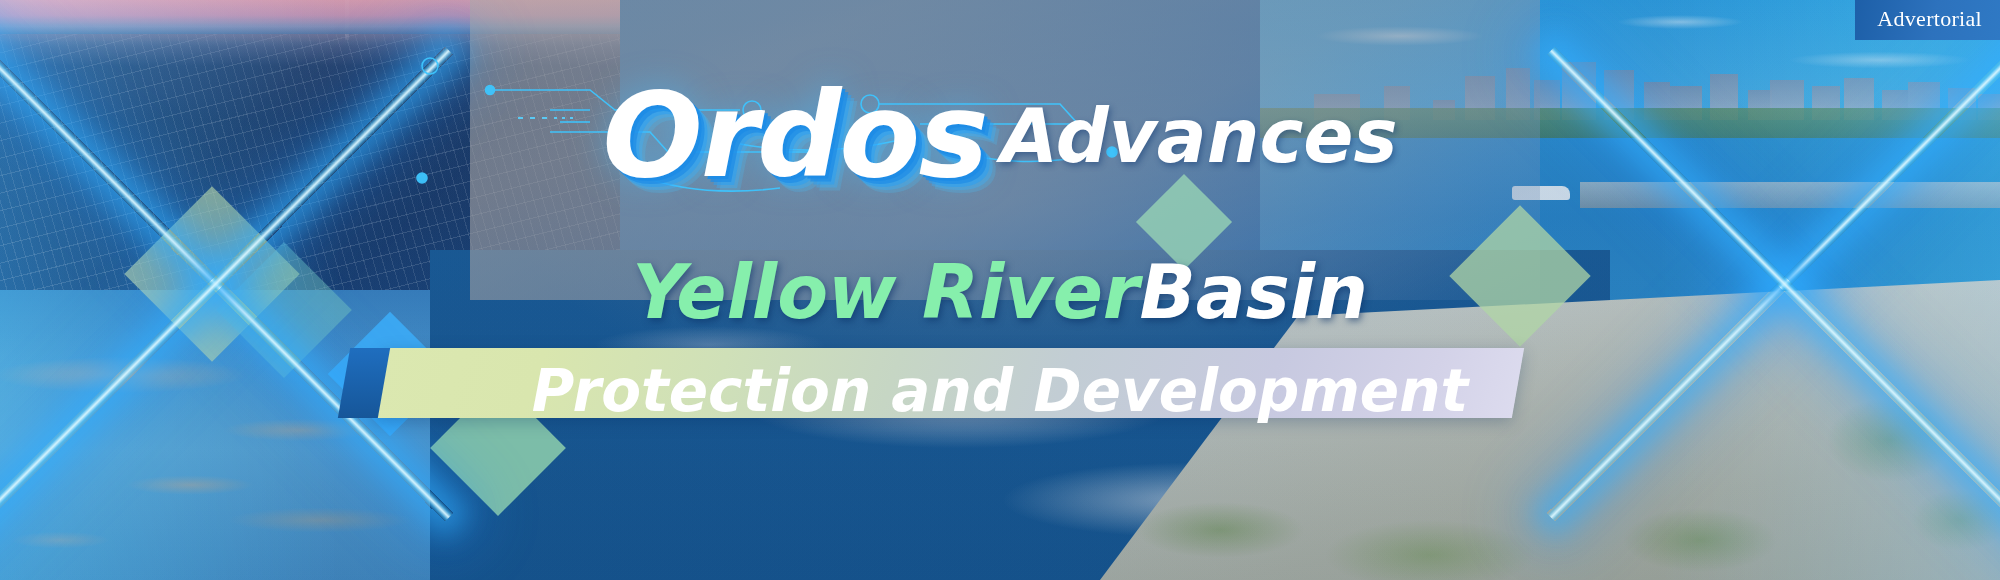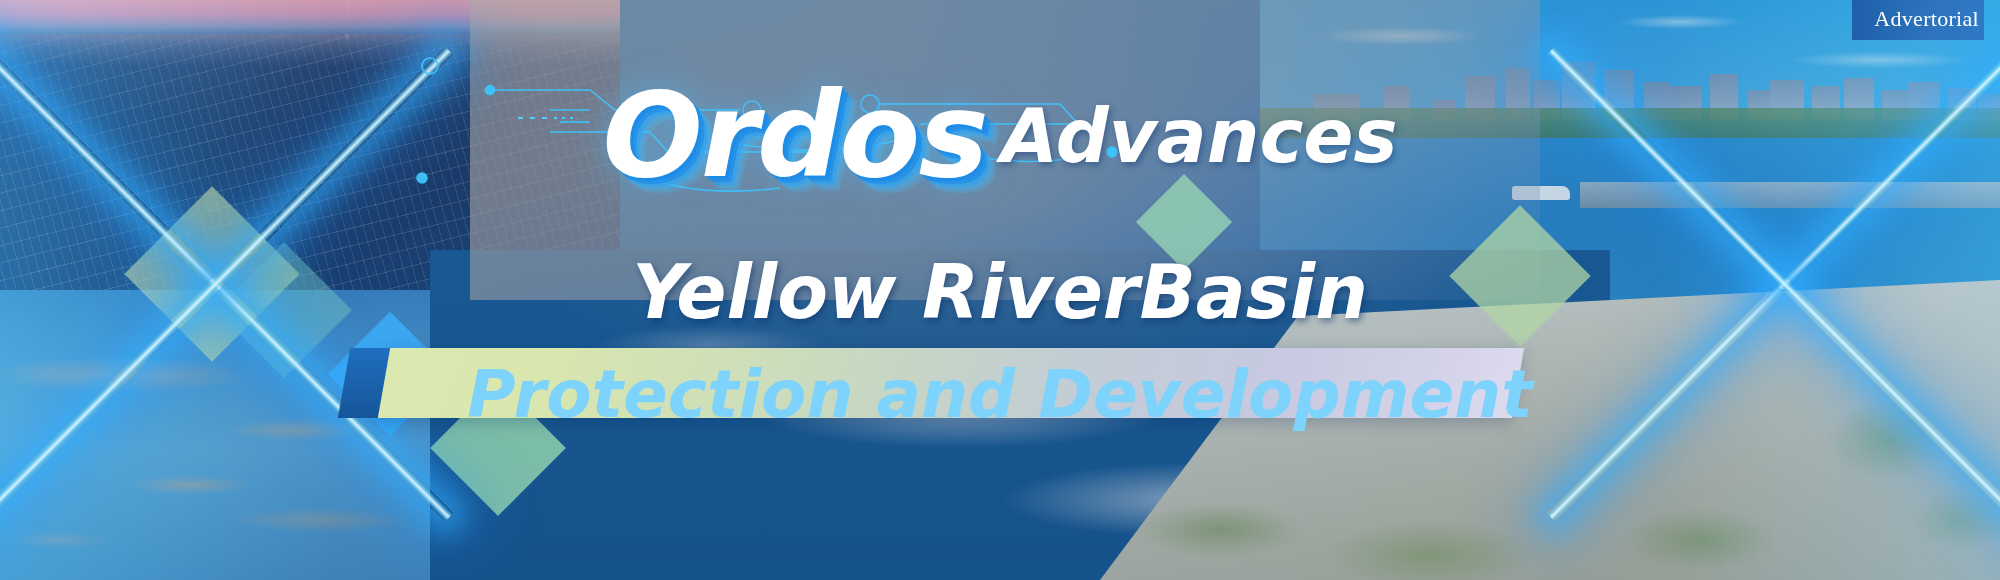--- a/index.html
+++ b/index.html
@@ -226,21 +226,21 @@
     position:absolute; left:0; top:255px; width:2000px;
     text-align:center;
     white-space:nowrap;
     line-height:1;
   }
   .word-yellowriver{
     font-family:"DejaVu Sans", sans-serif;
     font-size:74px;
     font-weight:bold;
     font-style:italic;
-    color:#ffffff;
+    color:#86efac;
     letter-spacing:0px;
     text-shadow:2px 3px 7px rgba(8,45,100,.55);
   }
   .word-basin{
     font-family:"DejaVu Sans", sans-serif;
     font-size:74px;
     font-weight:bold;
     font-style:italic;
     color:#ffffff;
     text-shadow:2px 3px 7px rgba(8,45,100,.55);
@@ -267,31 +267,31 @@
     transform:skewX(0deg);
   }
   .line3{
     position:absolute; left:0; top:362px; width:2000px;
     text-align:center;
     white-space:nowrap;
     line-height:1;
   }
   .word-subtitle{
     font-family:"DejaVu Sans", sans-serif;
-    font-size:66px;
+    font-size:58px;
     font-weight:bold;
     font-style:italic;
-    color:#7dd3fc;
+    color:#ffffff;
     letter-spacing:0px;
   }
 
   
   .advertorial-badge{
-    position:absolute; right:16px; top:0;
-    padding:7px 5px 9px 22px;
+    position:absolute; right:0; top:0;
+    padding:7px 18px 9px 22px;
     background:linear-gradient(100deg,#1d5fa8 0%,#2d72bd 55%,#2f79c4 100%);
     color:#ffffff;
     font-family:"Liberation Serif", serif;
     font-size:22px;
     line-height:1.1;
     letter-spacing:.3px;
     z-index:40;
   }
 </style>
 </head>

